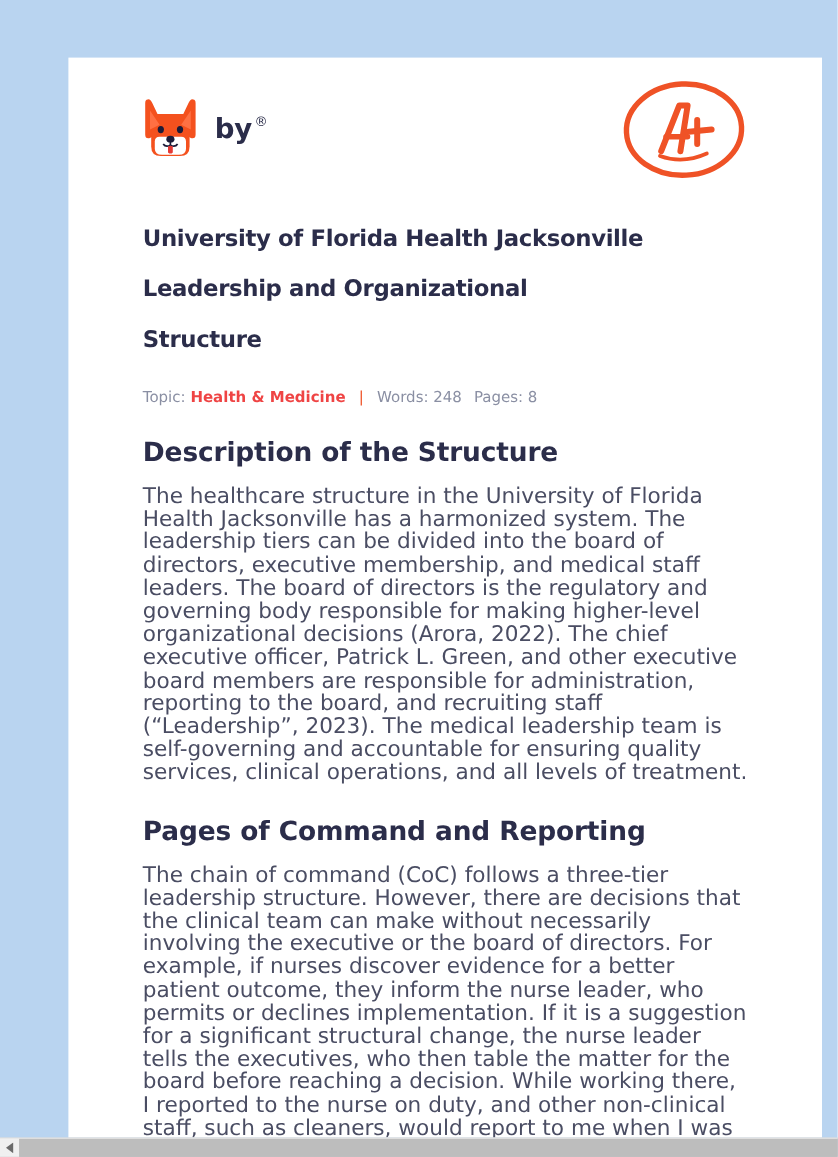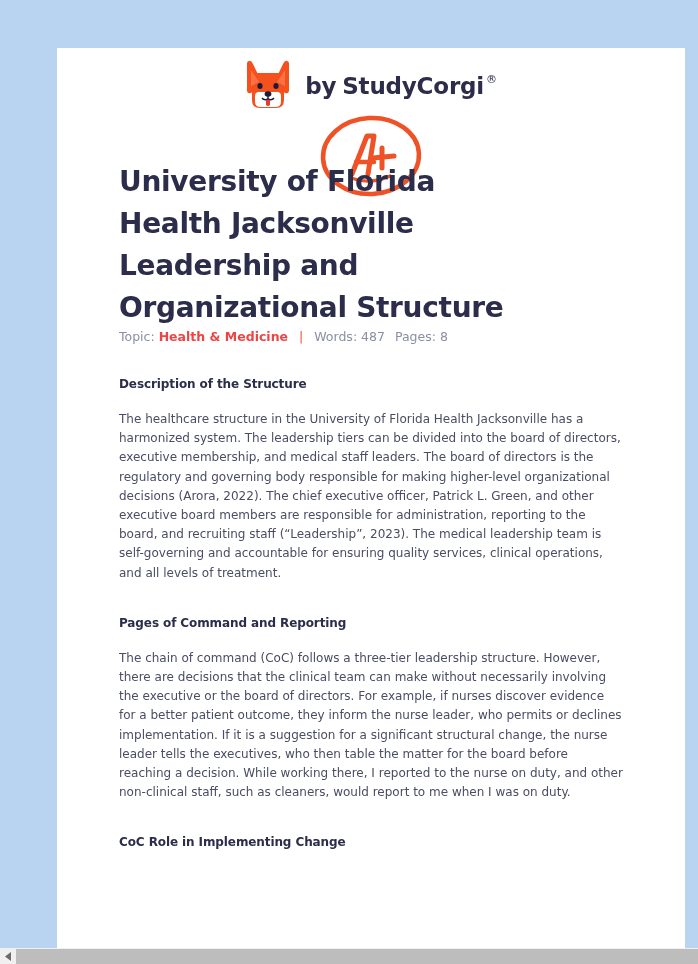--- a/index.html
+++ b/index.html
@@ -33,21 +33,20 @@
   }
 
   
   #doc-header {
     display: flex;
     align-items: center;
     justify-content: space-between;
     height: 108px;
     padding-top: 12px;
     box-sizing: border-box;
-    flex-direction: column;
   }
   .brand {
     display: flex;
     align-items: center;
     gap: 14px;
   }
   .brand-mark {
     width: 46px;
     height: 52px;
     flex: 0 0 auto;
@@ -76,31 +75,32 @@
   .grade-badge {
     width: 106px;
     height: 88px;
     flex: 0 0 auto;
     display: block;
   }
 
   
   #doc-title {
     font-family: "DejaVu Sans", sans-serif;
-    font-size: 28px;
+    font-size: 19px;
     line-height: 42px;
     font-weight: 700;
     color: #2b2d4a;
-    margin: 5px 0 0 0;
+    margin: 22px 0 0 0;
     letter-spacing: -0.3px;
     max-width: 420px;
   }
 
   
   #doc-meta {
+    margin-top: 19px;
     font-size: 12.5px;
     color: #8a8fa3;
     display: flex;
     align-items: center;
     flex-wrap: nowrap;
     white-space: nowrap;
     text-align: center;
   }
   #doc-meta .m-label { color: #8a8fa3; }
   #doc-meta .m-topic {
@@ -111,30 +111,30 @@
   #doc-meta .m-sep {
     color: #ef5226;
     margin: 0 11px;
     font-weight: 400;
   }
   #doc-meta .m-stat { color: #8a8fa3; margin-right: 10px; }
 
   
   h2.sec-h2 {
     font-family: "DejaVu Sans", sans-serif;
-    font-size: 12px;
+    font-size: 22px;
     font-weight: 700;
     color: #2b2d4a;
     margin: 28px 0 0 0;
     letter-spacing: -0.1px;
     line-height: 24px;
   }
   p.body-p {
     font-family: "DejaVu Sans", sans-serif;
-    font-size: 12px;
+    font-size: 18px;
     line-height: 19.2px;
     color: #4a4d63;
     margin: 14px 0 0 0;
     text-align: left;
   }
 
   
   #h-scrollbar {
     position: absolute;
     left: 0;
@@ -198,21 +198,20 @@
 
             <path d="M23 36 L23 39" stroke="#1b1b38" stroke-width="1.4"></path>
             <path d="M23 39 Q19 41 17 38" stroke="#1b1b38" stroke-width="1.4" fill="none"></path>
             <path d="M23 39 Q27 41 29 38" stroke="#1b1b38" stroke-width="1.4" fill="none"></path>
 
             <path d="M21 40 Q23 39 25 40 L25 45 Q23 47 21 45 Z" fill="#e53935"></path>
           </svg>
         </span>
         <span class="brand-text">
           <span class="brand-by">by</span>
-          <span class="brand-name">StudyCorgi</span>
           <span class="brand-reg">®</span>
         </span>
       </div>
 
       <span class="grade-badge-wrap">
         <svg class="grade-badge" viewBox="0 0 106 88" xmlns="http://www.w3.org/2000/svg">
           <ellipse cx="53" cy="44" rx="48" ry="38" fill="none" stroke="#ef5226" stroke-width="4.5" transform="rotate(-3 53 44)"></ellipse>
           <path d="M34 62 L49 24 L56 24 L50 62" fill="none" stroke="#ef5226" stroke-width="5" stroke-linecap="round" stroke-linejoin="round"></path>
           <path d="M38 50 L56 50" stroke="#ef5226" stroke-width="4.5" stroke-linecap="round"></path>
           <path d="M64 36 L64 56" stroke="#ef5226" stroke-width="5" stroke-linecap="round"></path>
@@ -221,21 +220,21 @@
         </svg>
       </span>
     </div>
 
     <h1 id="doc-title">University of Florida Health Jacksonville Leadership and Organizational Structure</h1>
 
     <div id="doc-meta">
       <span class="m-label">Topic:</span>
       <span class="m-topic">Health &amp; Medicine</span>
       <span class="m-sep">|</span>
-      <span class="m-stat">Words: 487</span>
+      <span class="m-stat">Words: 248</span>
       <span class="m-stat">Pages: 8</span>
     </div>
 
     <h2 class="sec-h2">Description of the Structure</h2>
     <p class="body-p">The healthcare structure in the University of Florida Health Jacksonville has a harmonized system. The leadership tiers can be divided into the board of directors, executive membership, and medical staff leaders. The board of directors is the regulatory and governing body responsible for making higher-level organizational decisions (Arora, 2022). The chief executive officer, Patrick L. Green, and other executive board members are responsible for administration, reporting to the board, and recruiting staff (“Leadership”, 2023). The medical leadership team is self-governing and accountable for ensuring quality services, clinical operations, and all levels of treatment.</p>
 
     <h2 class="sec-h2">Pages of Command and Reporting</h2>
     <p class="body-p">The chain of command (CoC) follows a three-tier leadership structure. However, there are decisions that the clinical team can make without necessarily involving the executive or the board of directors. For example, if nurses discover evidence for a better patient outcome, they inform the nurse leader, who permits or declines implementation. If it is a suggestion for a significant structural change, the nurse leader tells the executives, who then table the matter for the board before reaching a decision. While working there, I reported to the nurse on duty, and other non-clinical staff, such as cleaners, would report to me when I was on duty.</p>
 
     <h2 class="sec-h2">CoC Role in Implementing Change</h2>

